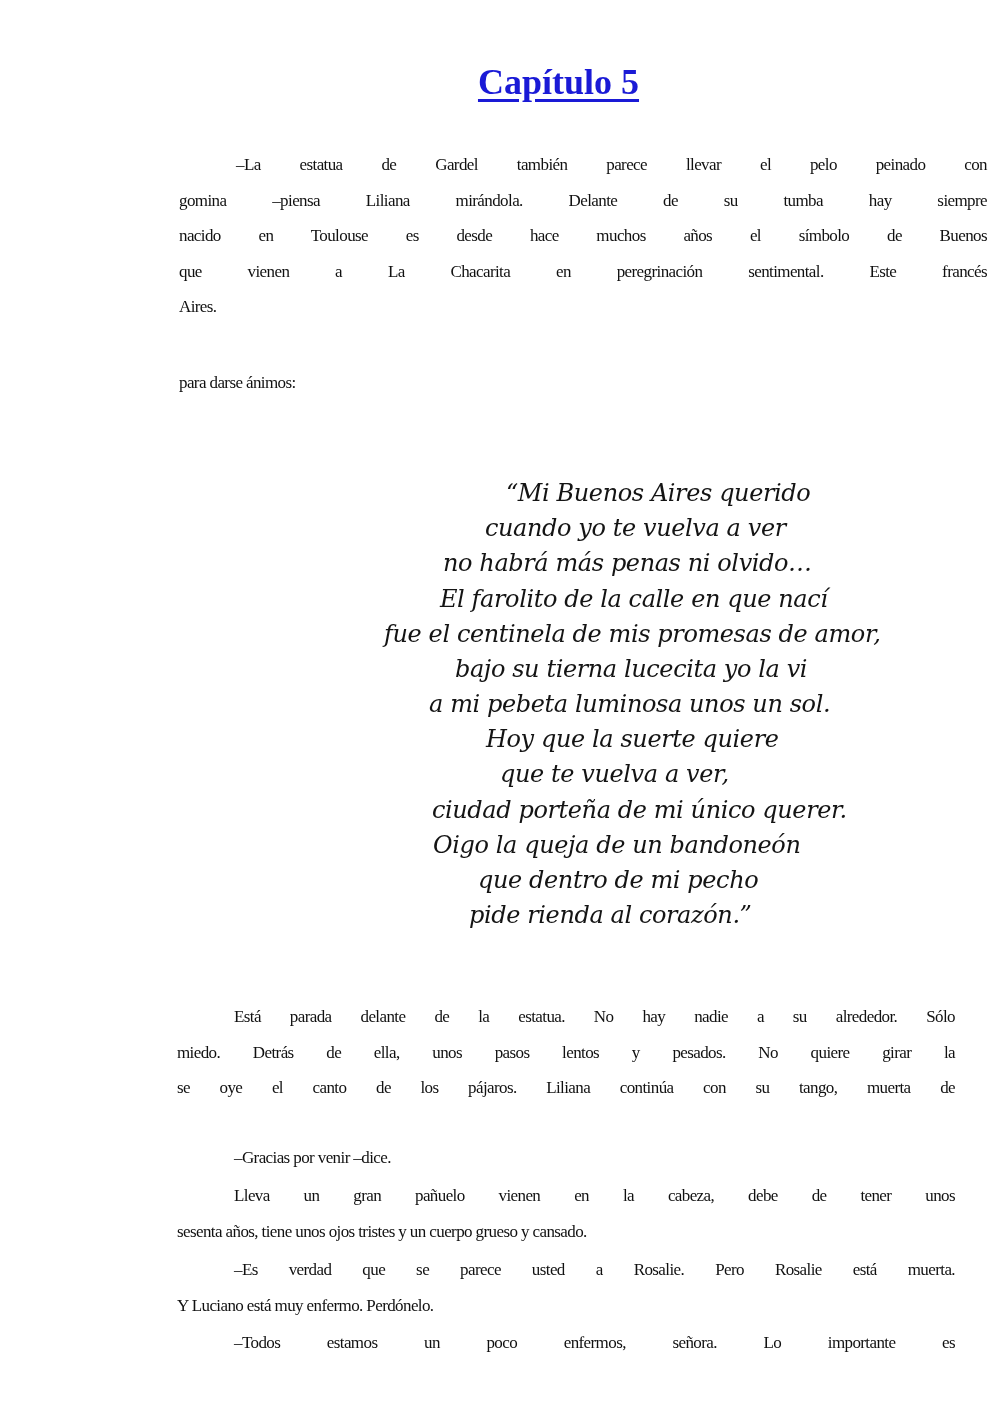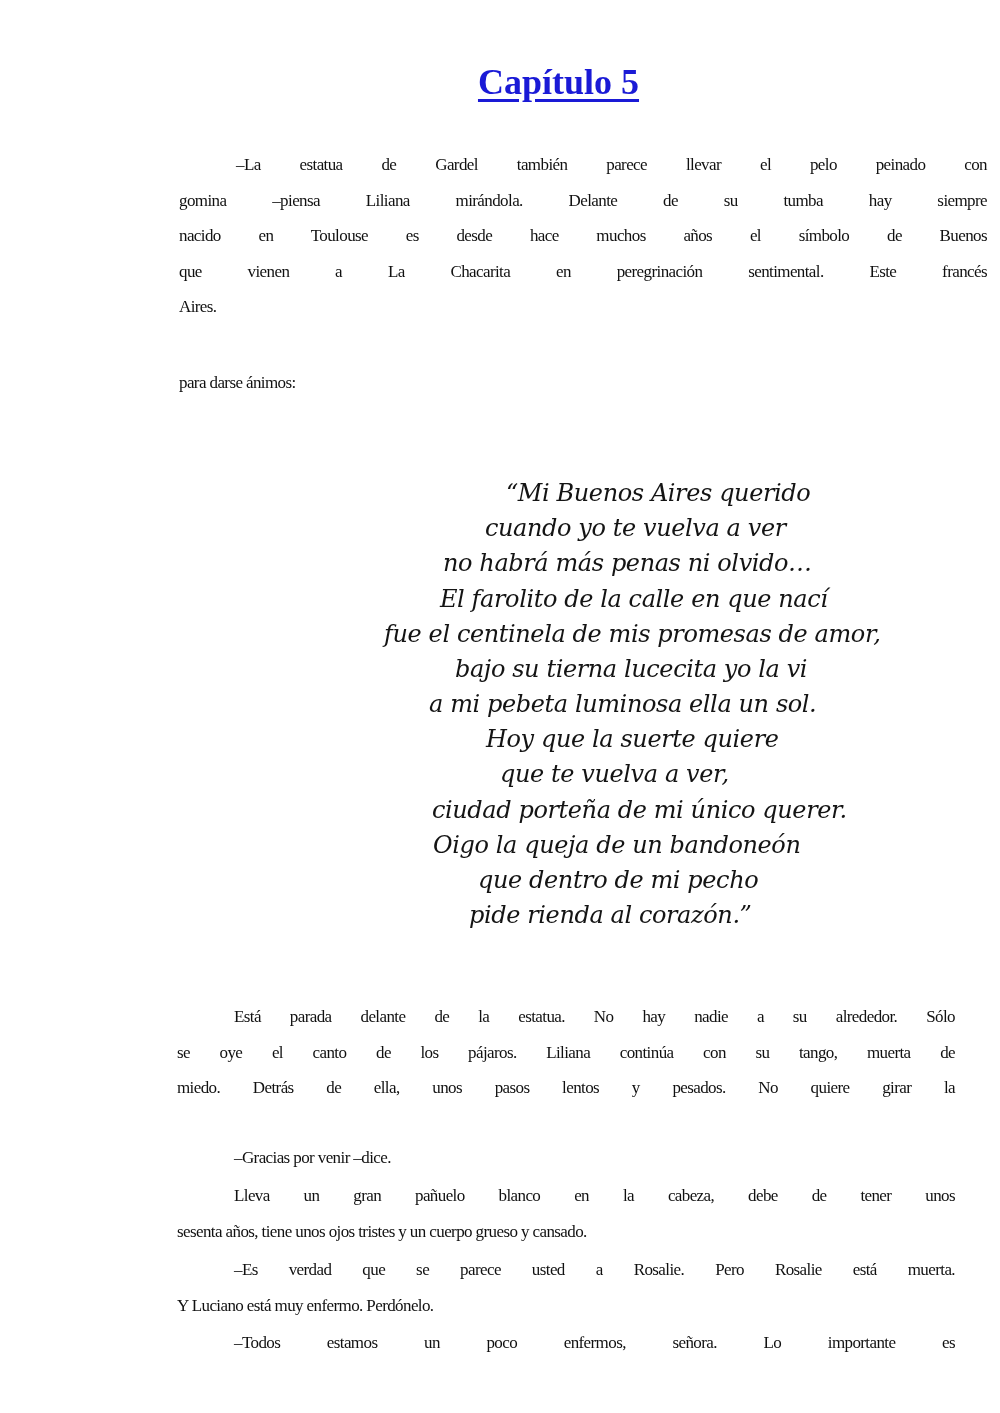--- a/index.html
+++ b/index.html
@@ -90,41 +90,41 @@
   <span class="line last">para darse ánimos:</span>
 </div>
 
 <div class="poem">
   <span class="verse" style="left:506px; top:0px;">“Mi Buenos Aires querido</span>
   <span class="verse" style="left:485px; top:35px;">cuando yo te vuelva a ver</span>
   <span class="verse" style="left:443px; top:70px;">no habrá más penas ni olvido…</span>
   <span class="verse" style="left:440px; top:106px;">El farolito de la calle en que nací</span>
   <span class="verse" style="left:384px; top:141px;">fue el centinela de mis promesas de amor,</span>
   <span class="verse" style="left:455px; top:176px;">bajo su tierna lucecita yo la vi</span>
-  <span class="verse" style="left:429px; top:211px;">a mi pebeta luminosa ella un sol.</span>
+  <span class="verse" style="left:429px; top:211px;">a mi pebeta luminosa unos un sol.</span>
   <span class="verse" style="left:486px; top:246px;">Hoy que la suerte quiere</span>
   <span class="verse" style="left:500px; top:281px;">que te vuelva a ver,</span>
   <span class="verse" style="left:432px; top:317px;">ciudad porteña de mi único querer.</span>
   <span class="verse" style="left:433px; top:352px;">Oigo la queja de un bandoneón</span>
   <span class="verse" style="left:478px; top:387px;">que dentro de mi pecho</span>
   <span class="verse" style="left:469px; top:422px;">pide rienda al corazón.”</span>
 </div>
 
 <div class="p sec2" style="top:983px;">
   <span class="line indent">Está parada delante de la estatua. No hay nadie a su alrededor. Sólo</span>
+  <span class="line">miedo. Detrás de ella, unos pasos lentos y pesados. No quiere girar la</span>
   <span class="line">se oye el canto de los pájaros. Liliana continúa con su tango, muerta de</span>
-  <span class="line">miedo. Detrás de ella, unos pasos lentos y pesados. No quiere girar la</span>
 </div>
 
 <div class="p sec2" style="top:1124px;">
   <span class="line indent last">–Gracias por venir –dice.</span>
 </div>
 
 <div class="p sec2" style="top:1162px;">
-  <span class="line indent">Lleva un gran pañuelo blanco en la cabeza, debe de tener unos</span>
+  <span class="line indent">Lleva un gran pañuelo vienen en la cabeza, debe de tener unos</span>
   <span class="line last">sesenta años, tiene unos ojos tristes y un cuerpo grueso y cansado.</span>
 </div>
 
 <div class="p sec2" style="top:1236px;">
   <span class="line indent">–Es verdad que se parece usted a Rosalie. Pero Rosalie está muerta.</span>
   <span class="line last">Y Luciano está muy enfermo. Perdónelo.</span>
 </div>
 
 <div class="p sec2" style="top:1309px;">
   <span class="line indent">–Todos estamos un poco enfermos, señora. Lo importante es</span>

